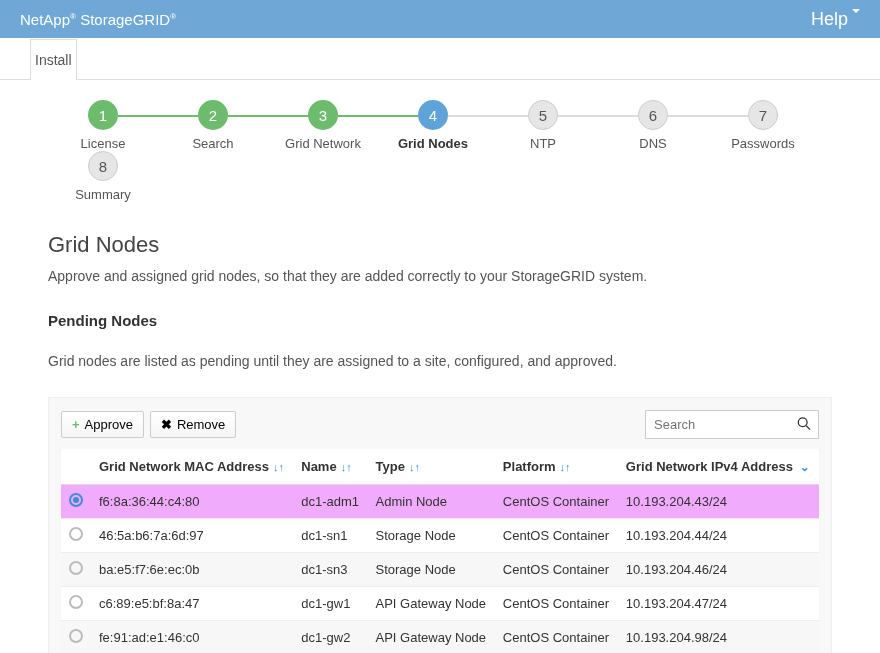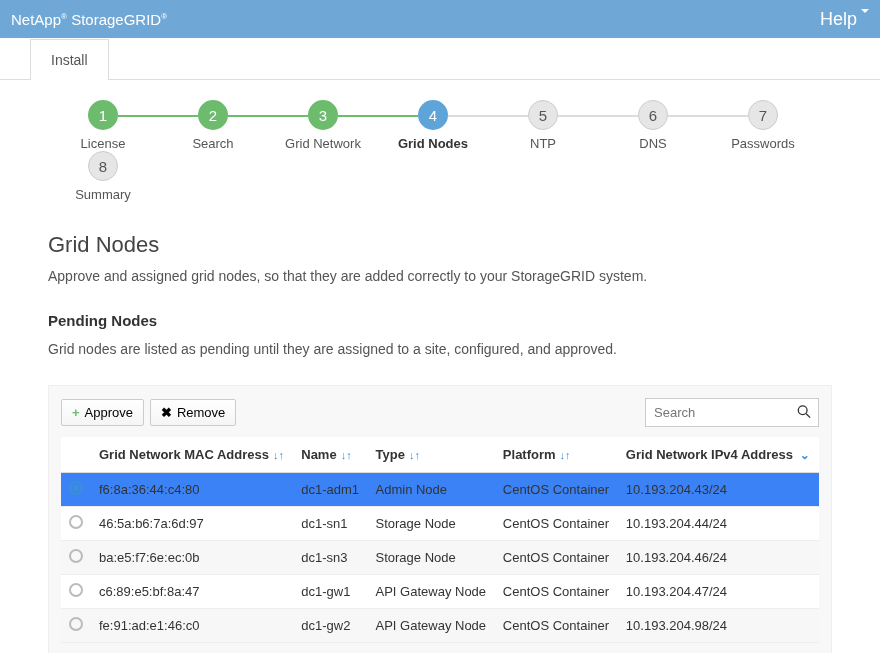--- a/index.html
+++ b/index.html
@@ -1,51 +1,51 @@
 <!DOCTYPE html>
 <html><head>
 <meta charset="utf-8">
 <style>
   * { box-sizing: border-box; margin: 0; padding: 0; }
   body { font-family: "Helvetica Neue", Helvetica, Arial, sans-serif; font-size: 14px; color: #333; background: #fff; }
-  .topbar { background: #6fa8d6; color: #fff; height: 38px; display: flex; align-items: center; justify-content: space-between; padding: 0 11px; gap: 34px; }
+  .topbar { background: #6fa8d6; color: #fff; height: 38px; display: flex; align-items: center; justify-content: space-between; padding: 0 20px; gap: 34px; }
   .brand { font-size: 15px; font-weight: 400; }
   .brand sup { font-size: 8px; }
   .help { font-size: 18px; cursor: pointer; display: flex; align-items: flex-start; gap: 4px; }
   .tabbar { border-bottom: 1px solid #ddd; padding-left: 30px; }
-  .tab { display: inline-block; padding: 12px 20px; border: 1px solid #ddd; border-bottom: none; background: #fff; position: relative; top: 1px; color: #555; text-align: center; }
+  .tab { display: inline-block; padding: 12px 4px; border: 1px solid #ddd; border-bottom: none; background: #fff; position: relative; top: 1px; color: #555; text-align: center; }
   .content { padding: 20px 48px 40px 48px; }
   .steps { display: flex; flex-wrap: wrap; margin-bottom: 30px; position: relative; }
   .step { width: 110px; text-align: center; position: relative; }
   .step-circle { width: 30px; height: 30px; border-radius: 50%; display: inline-flex; align-items: center; justify-content: center; font-size: 15px; font-weight: 400; margin-bottom: 6px; position: relative; z-index: 2; }
   .step.done .step-circle { background: #6dbb6d; color: #fff; }
   .step.active .step-circle { background: #5fa4d8; color: #fff; }
   .step.pending .step-circle { background: #e6e6e6; color: #555; border: 1px solid #ccc; }
   .step-label { font-size: 13px; color: #555; }
   .step.active .step-label { font-weight: 700; color: #333; }
   .line { position: absolute; top: 15px; left: 70px; right: -40px; height: 2px; z-index: 1; }
   .line.green { background: #6dbb6d; }
   .line.gray { background: #ddd; }
   h2.section-title { font-size: 22px; font-weight: 400; color: #444; margin-bottom: 10px; }
   p.desc { font-size: 14px; color: #555; margin-bottom: 28px; }
-  h3.subsection { font-size: 15px; font-weight: 700; color: #333; margin-bottom: 12px; }
+  h3.subsection { font-size: 15px; font-weight: 700; color: #333; margin-bottom: 24px; }
   .table-panel { background: #f8f8f8; border: 1px solid #eee; padding: 12px; }
   .toolbar { display: flex; justify-content: space-between; align-items: center; margin-bottom: 10px; }
   .btn-group { display: flex; gap: 6px; }
   .btn { border: 1px solid #ccc; background: linear-gradient(#fff,#f5f5f5); padding: 5px 10px; font-size: 13px; cursor: pointer; display: inline-flex; align-items: center; gap: 5px; border-radius: 2px; }
   .btn .plus-icon { color: #6dbb6d; font-weight: 700; }
   .searchbox { position: relative; }
   .searchbox input { width: 174px; padding: 6px 28px 6px 8px; border: 1px solid #ccc; font-size: 13px; }
   .searchbox .mag { position: absolute; right: 8px; top: 50%; transform: translateY(-50%); color: #555; }
   table.grid { width: 100%; border-collapse: collapse; background: #fff; font-size: 13px; }
   table.grid th { text-align: left; padding: 10px 8px; border-bottom: 1px solid #ddd; font-weight: 700; background: #fff; }
   table.grid th .sort { color: #3b8fd4; margin-left: 4px; font-size: 11px; }
   table.grid td { padding: 8px 8px; border-bottom: 1px solid #eee; }
   tbody tr:nth-child(odd) td { background: #f7f7f7; }
-  tbody tr.selected td { background: #3b82f6; }
+  tbody tr.selected td { background: #f0abfc; }
   .radio { width: 14px; height: 14px; border-radius: 50%; border: 2px solid #bbb; display: inline-block; position: relative; }
   .radio.sel { border-color: #3b8fd4; }
   .radio.sel::after { content: ""; position: absolute; top: 2px; left: 2px; width: 6px; height: 6px; background: #3b8fd4; border-radius: 50%; }
   th.radio-col, td.radio-col { width: 24px; text-align: center; }
   .chev { color: #3b8fd4; font-size: 12px; }
   .pager { display: flex; justify-content: flex-end; gap: 6px; padding: 14px 4px 4px 4px; }
   .caret-down { width: 0; height: 0; border-left: 4px solid transparent; border-right: 4px solid transparent; border-top: 4px solid #fff; display: inline-block; }
 </style>
 </head>
 <body>

